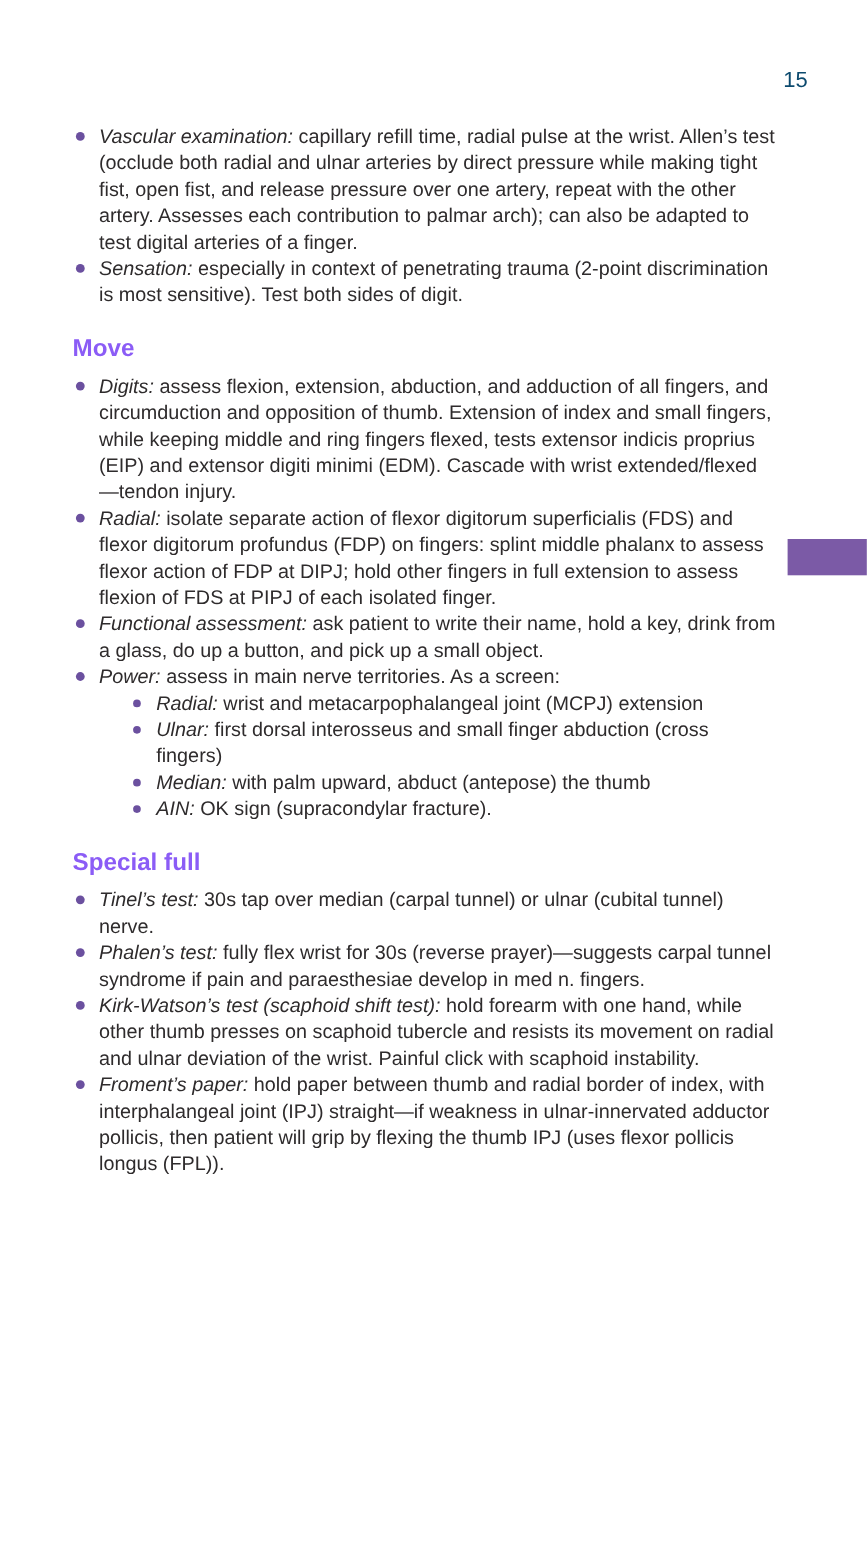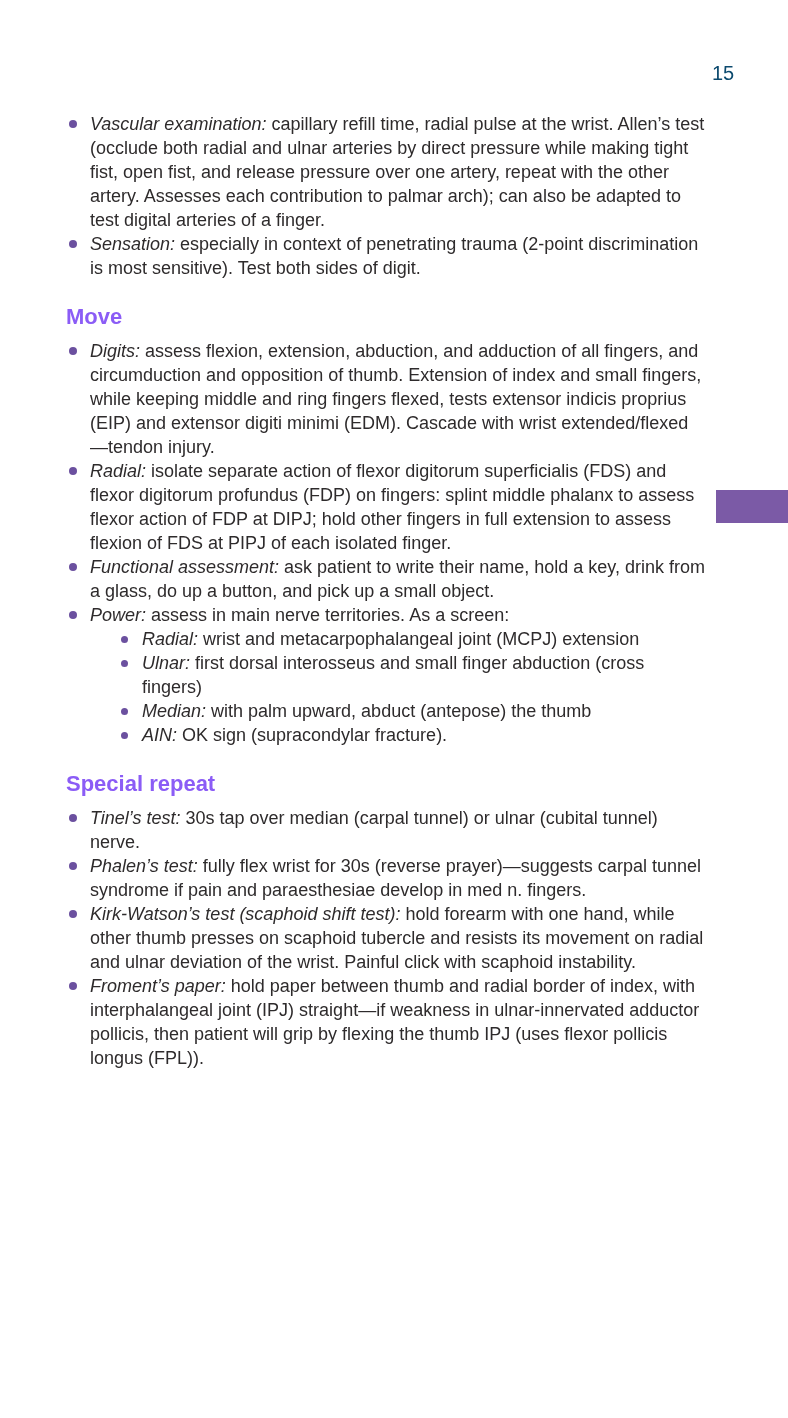--- a/index.html
+++ b/index.html
@@ -83,21 +83,21 @@
         <li><span class="bullet"></span><em class="term">Functional assessment:</em><span> ask patient to write their name, hold a key, drink from a glass, do up a button, and pick up a small object.</span></li>
 
         <li><span class="bullet"></span><em class="term">Power:</em><span> assess in main nerve territories. As a screen:</span><ul class="blist sub">
             <li><span class="bullet"></span><em class="term">Radial:</em><span> wrist and metacarpophalangeal joint (MCPJ) extension</span></li>
             <li><span class="bullet"></span><em class="term">Ulnar:</em><span> first dorsal interosseus and small finger abduction (cross fingers)</span></li>
             <li><span class="bullet"></span><em class="term">Median:</em><span> with palm upward, abduct (antepose) the thumb</span></li>
             <li><span class="bullet"></span><em class="term">AIN:</em><span> OK sign (supracondylar fracture).</span></li>
           </ul></li>
       </ul>
 
-    <h2>Special repeat</h2>
+    <h2>Special full</h2>
 
     <ul class="blist">
 
         <li><span class="bullet"></span><em class="term">Tinel’s test:</em><span> 30s tap over median (carpal tunnel) or ulnar (cubital tunnel) nerve.</span></li>
 
         <li><span class="bullet"></span><em class="term">Phalen’s test:</em><span> fully flex wrist for 30s (reverse prayer)—suggests carpal tunnel syndrome if pain and paraesthesiae develop in med n. fingers.</span></li>
 
         <li><span class="bullet"></span><em class="term">Kirk-Watson’s test (scaphoid shift test):</em><span> hold forearm with one hand, while other thumb presses on scaphoid tubercle and resists its movement on radial and ulnar deviation of the wrist. Painful click with scaphoid instability.</span></li>
 
         <li><span class="bullet"></span><em class="term">Froment’s paper:</em><span> hold paper between thumb and radial border of index, with interphalangeal joint (IPJ) straight—if weakness in ulnar-innervated adductor pollicis, then patient will grip by flexing the thumb IPJ (uses flexor pollicis longus (FPL)).</span></li>

